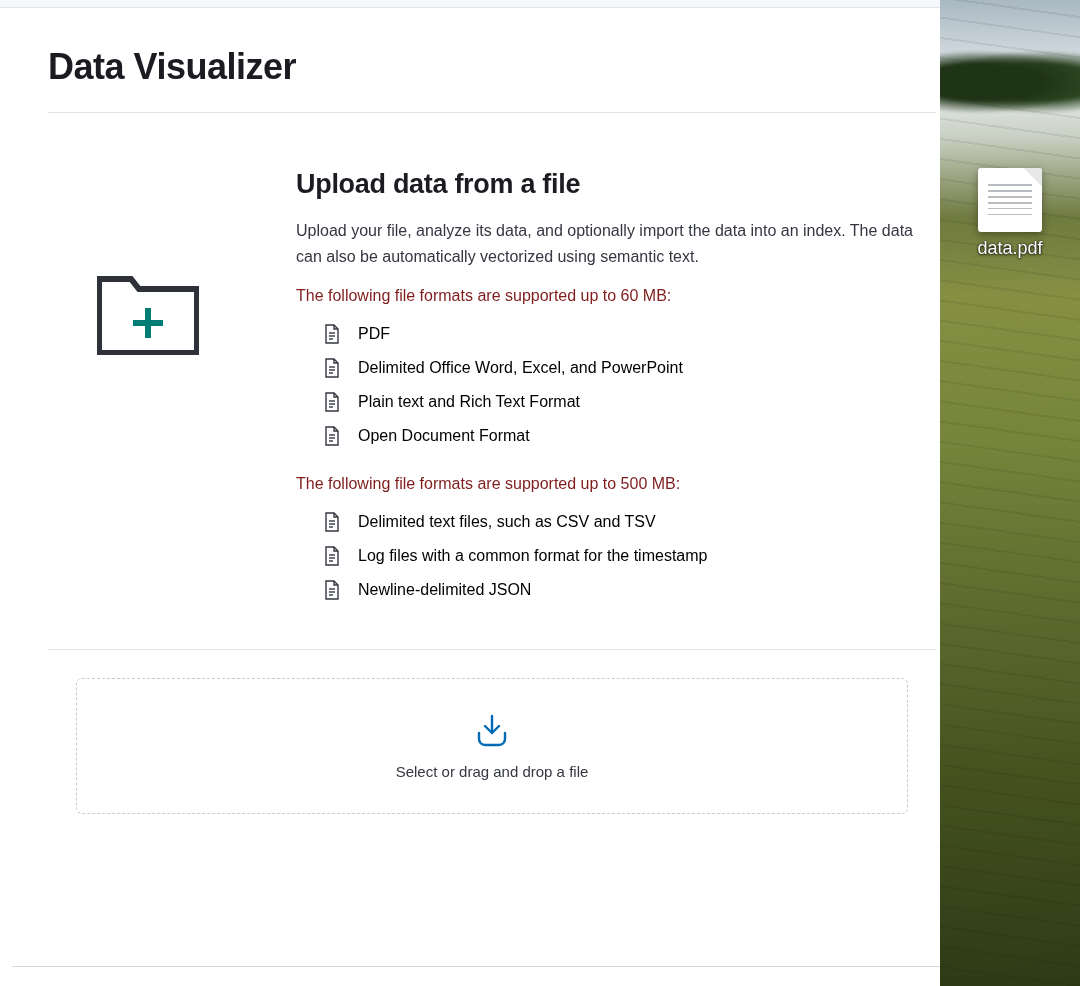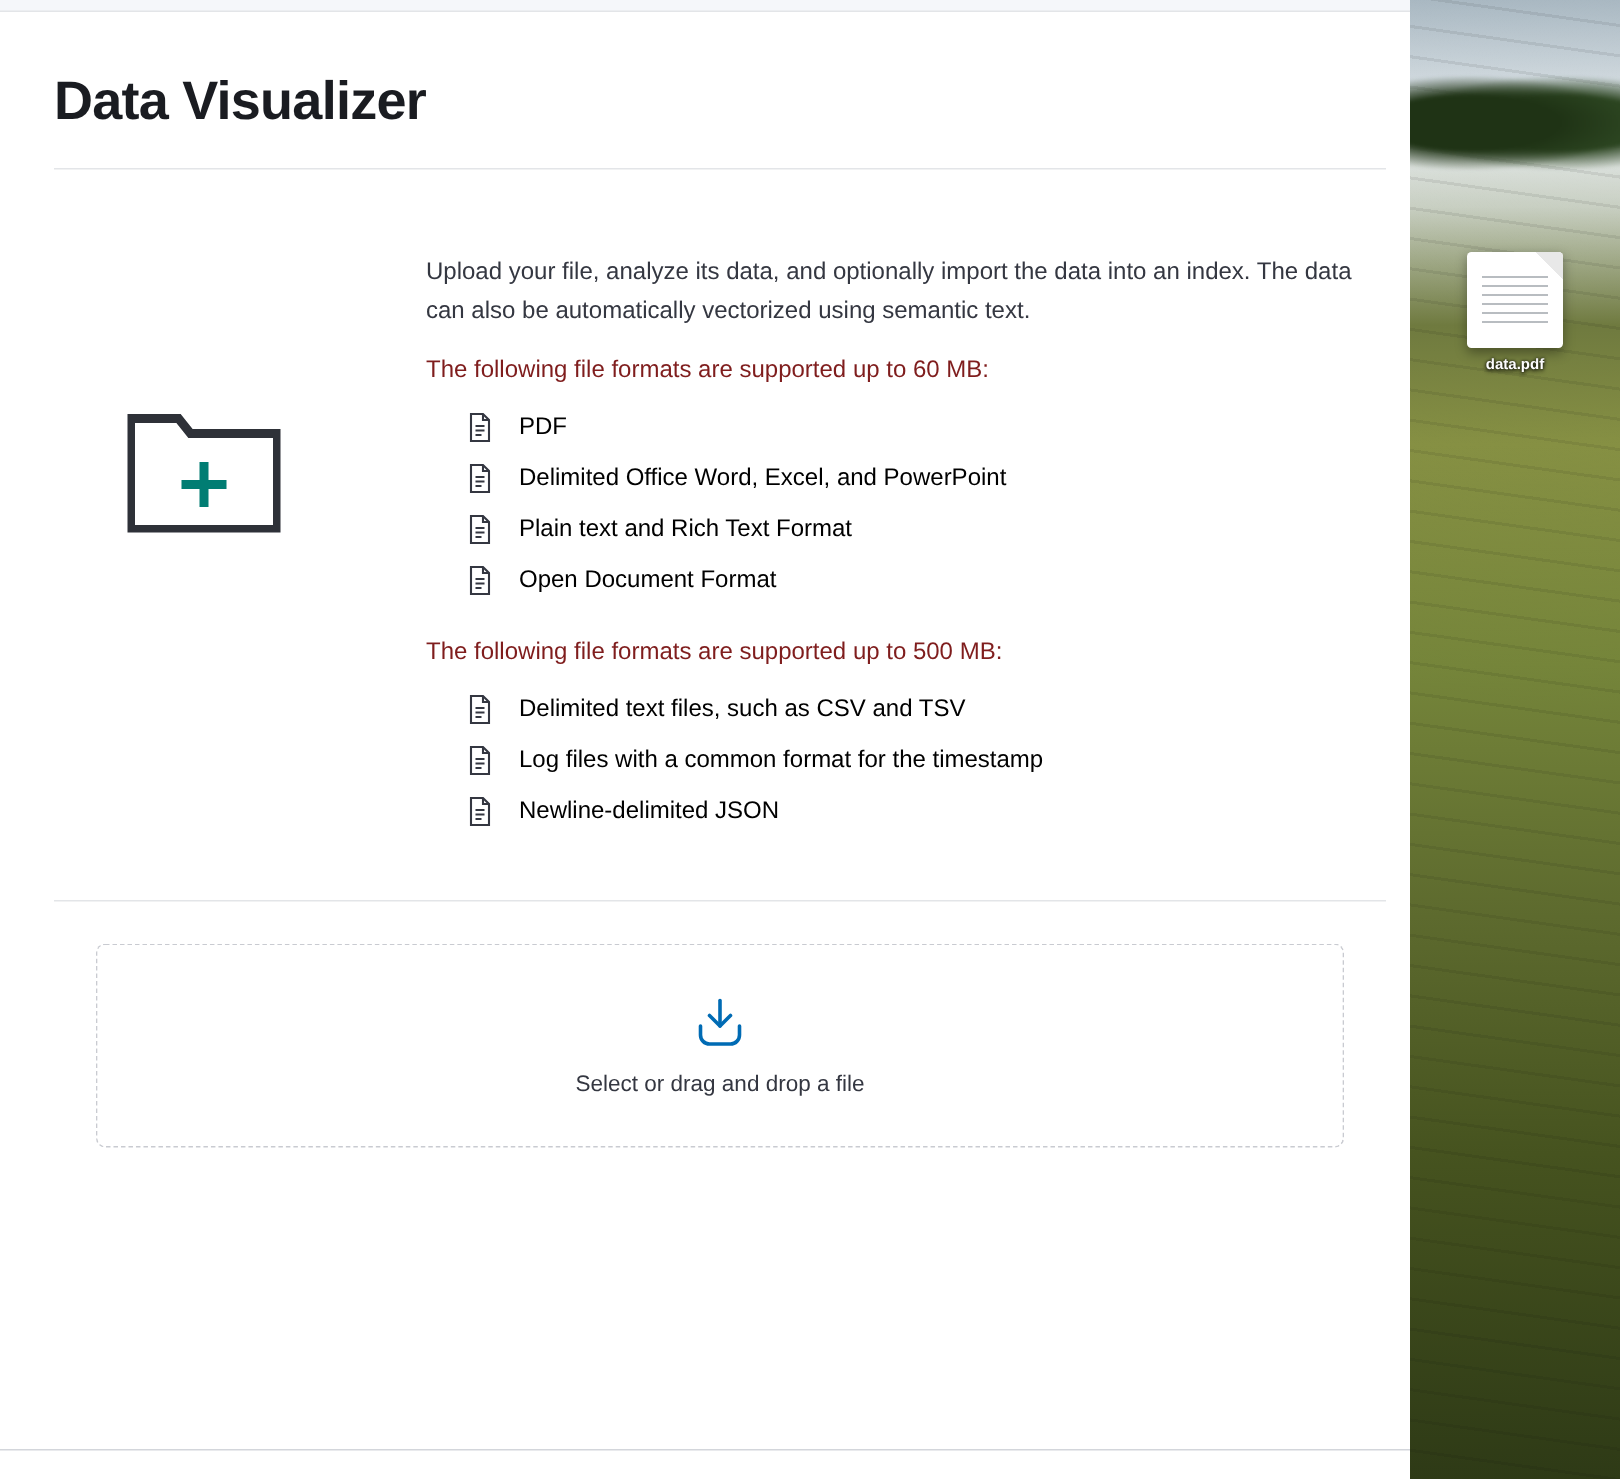--- a/index.html
+++ b/index.html
@@ -13,21 +13,21 @@
       overflow: hidden;
       position: relative;
     }
     .topbar {
       height: 8px;
       background: #f5f7fa;
       border-bottom: 1px solid #e3e5e8;
     }
     .app {
       position: absolute;
-      left: 0;
+      left: 12px;
       top: 8px;
       width: 940px;
       height: 978px;
       background: #fff;
       padding: 0 16px 0 36px;
     }
     .page-title {
       font-size: 36px;
       font-weight: 700;
       letter-spacing: -0.5px;
@@ -185,22 +185,22 @@
     .desktop-file .thumb::after {
       content: "";
       position: absolute;
       left: 10px; right: 10px; top: 16px;
       height: 32px;
       background:
         repeating-linear-gradient(#9aa0a6 0 1.5px, transparent 1.5px 6px);
       opacity: 0.7;
     }
     .desktop-file .fname {
-      font-size: 10px;
-      font-weight: 700;
+      font-size: 18px;
+      font-weight: 400;
       color: #fff;
       text-shadow: 0 1px 3px rgba(0,0,0,0.8), 0 0 2px rgba(0,0,0,0.9);
     }
   </style>
 </head>
 <body>
 
 <div class="topbar"></div>
 
 <div class="app">
@@ -214,20 +214,21 @@
           <path d="M2 14 L2 84 L100 84 L100 20 L42 20 L34 10 L2 10 Z" fill="none" stroke="#2e3138" stroke-width="6" stroke-linejoin="miter"></path>
           <g stroke="#017d73" stroke-width="6" stroke-linecap="butt">
             <line x1="51" y1="39" x2="51" y2="69"></line>
             <line x1="36" y1="54" x2="66" y2="54"></line>
           </g>
         </svg>
       </div>
     </div>
 
     <div class="hero-copy">
+      <h2 class="hero-heading">Upload data from a file</h2>
       <p class="hero-para">Upload your file, analyze its data, and optionally import the data into an index. The data can also be automatically vectorized using semantic text.</p>
 
       <p class="lede">The following file formats are supported up to 60 MB:</p>
       <ul class="fmt-list">
         <li>
           <span class="doc-icon">
               <svg viewBox="0 0 16 20">
                 <path d="M2 1 h8 l4 4 v14 h-12 z" fill="none" stroke="#343741" stroke-width="1.4"></path>
                 <path d="M10 1 v4 h4" fill="none" stroke="#343741" stroke-width="1.4"></path>
                 <line x1="5" y1="9" x2="11" y2="9" stroke="#343741" stroke-width="1.4"></line>

